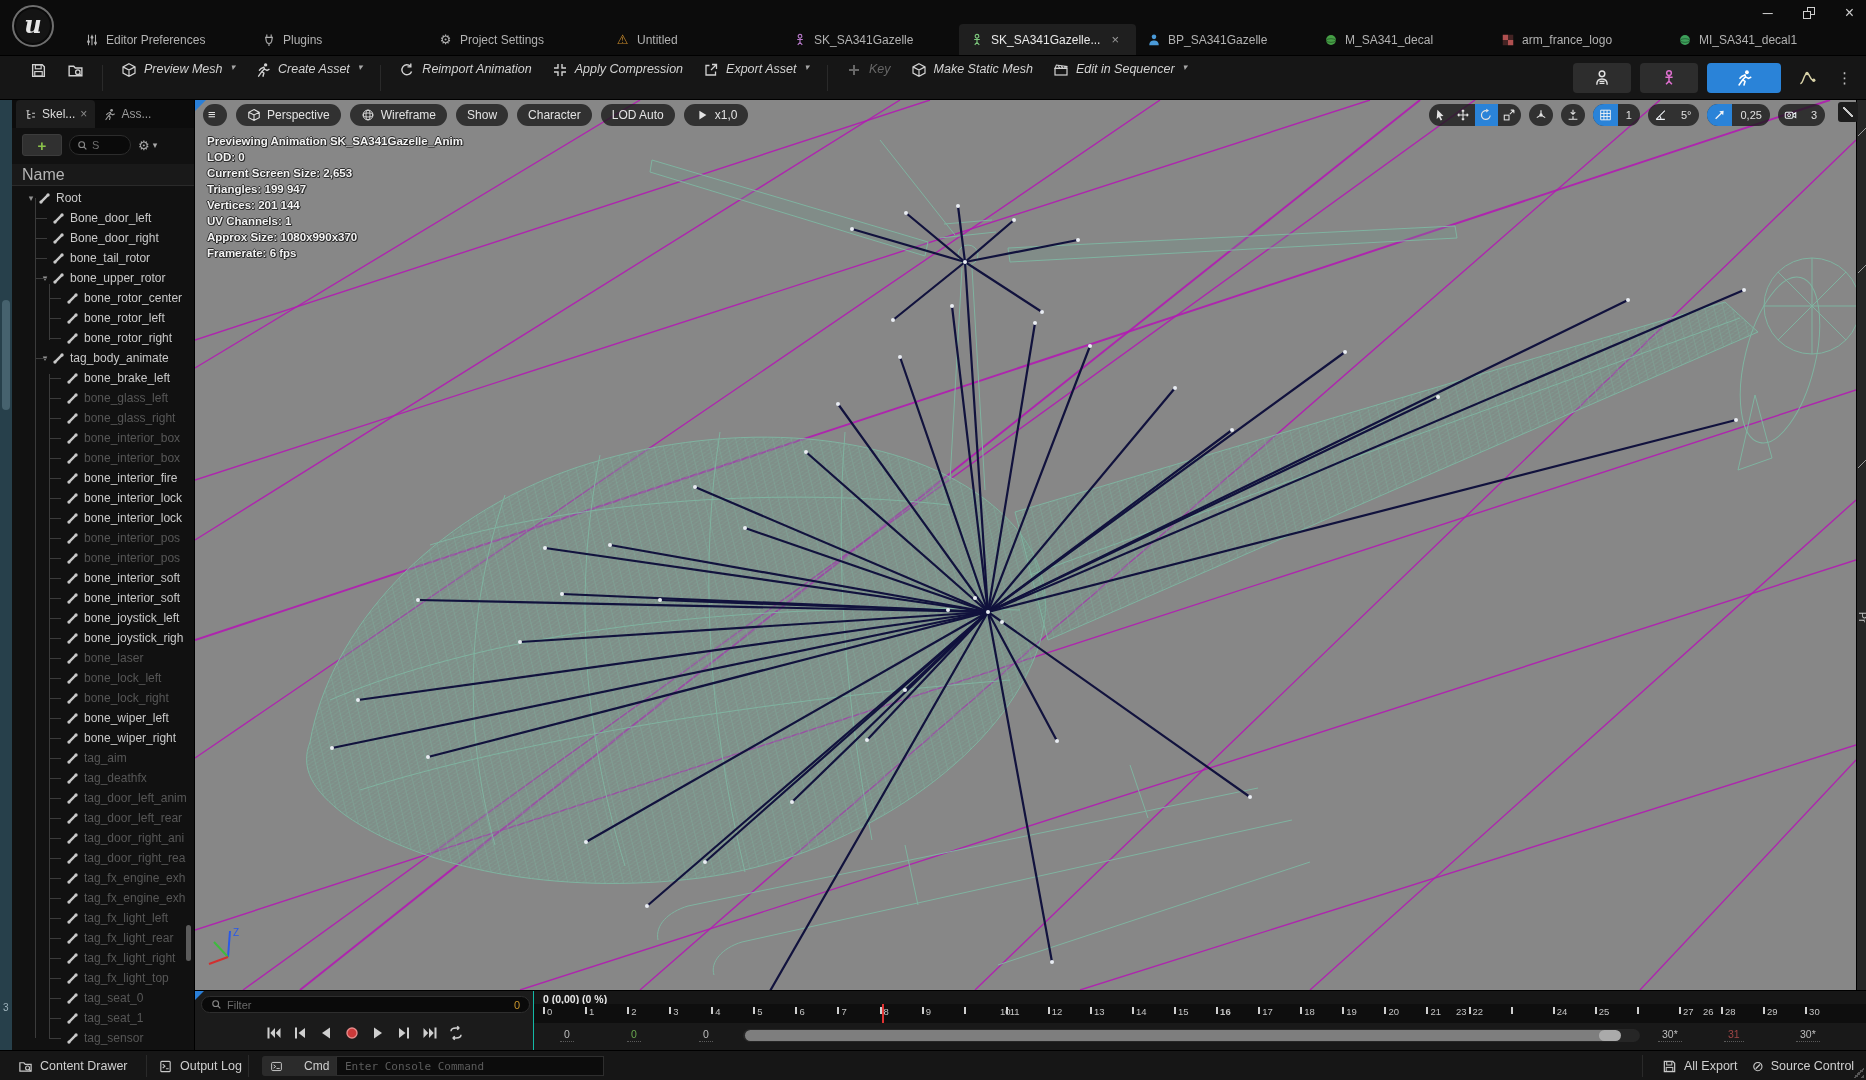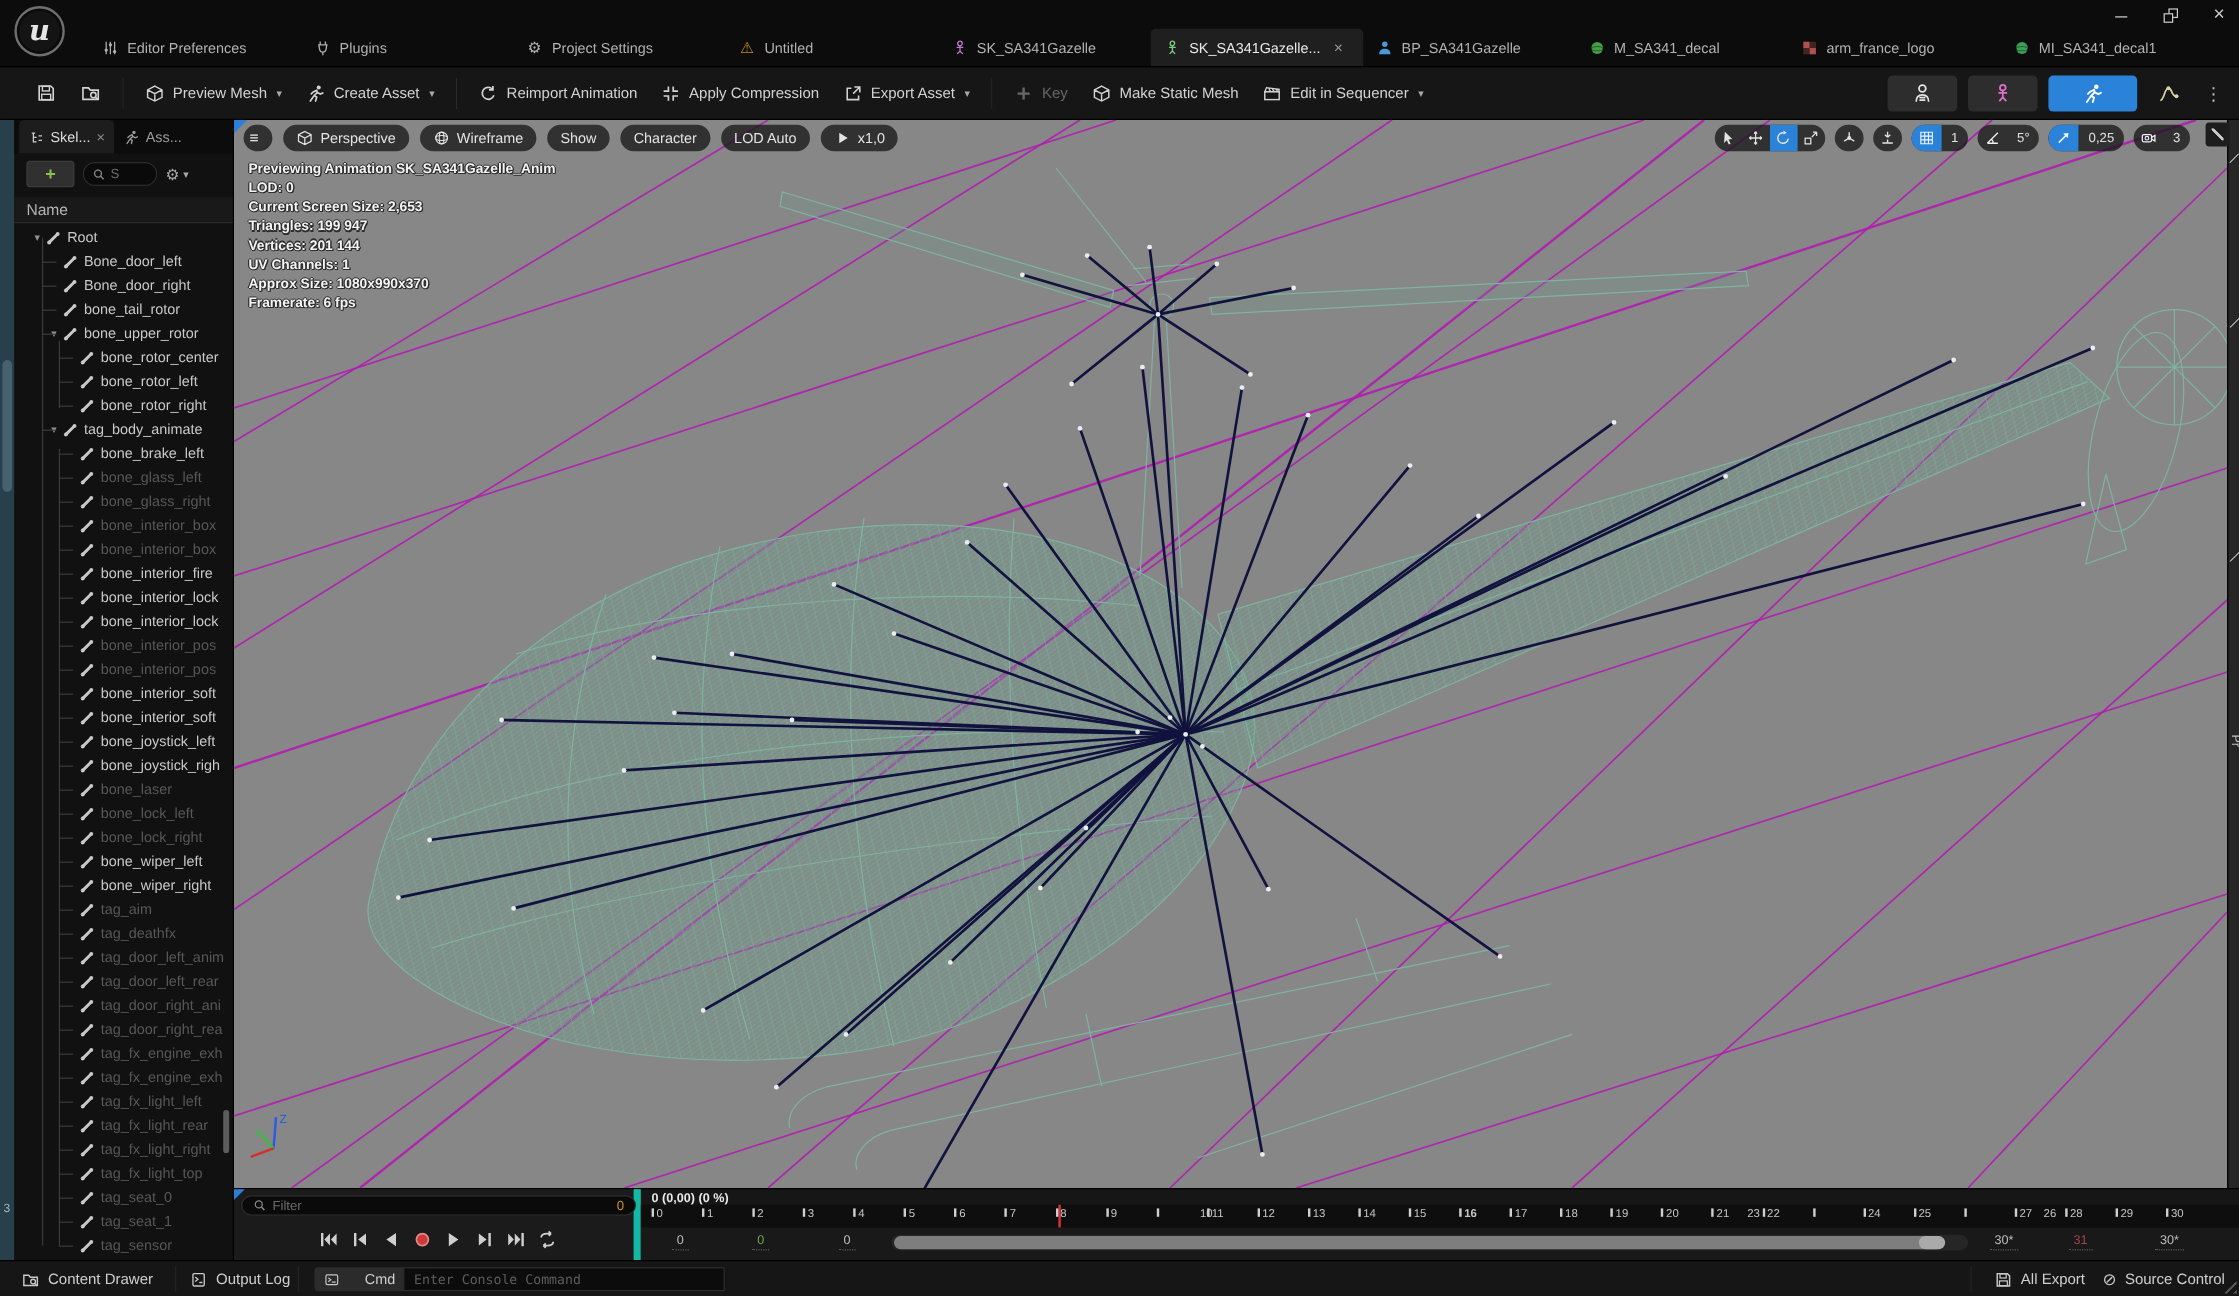--- a/index.html
+++ b/index.html
@@ -27,22 +27,22 @@
   .atab { width:177px; display:flex; align-items:center; gap:7px; padding:0 10px; font-size:12px;
     color:#b2b2b2; white-space:nowrap; overflow:hidden; cursor:default; }
   .atab.active { background:#1f1f1f; color:#e9e9e9; border-radius:4px 4px 0 0; }
   .atab .ticon { width:15px; height:15px; flex:0 0 15px; display:flex; align-items:center; justify-content:center; }
   .atab .tclose { color:#9a9a9a; font-size:13px; margin-left:4px; }
   .glyph { font-size:13px; line-height:1; }
 
   
   #toolbar { position:absolute; left:0; top:56px; right:0; height:44px; background:#161616;
     display:flex; align-items:center; z-index:18; border-bottom:1px solid #000; }
-  .tb-btn { display:flex; align-items:center; gap:7px; font-size:12.5px; color:#d2d2d2;
-    padding:0 10px; height:32px; cursor:default; white-space:nowrap; }
+  .tb-btn { display:flex; align-items:flex-start; gap:7px; font-size:12.5px; color:#d2d2d2;
+    padding:0 10px; height:32px; cursor:default; white-space:nowrap;font-style:italic; }
   .tb-btn.disabled { color:#676767; }
   .tb-sep { width:1px; height:26px; background:#060606; border-right:1px solid #2a2a2a; margin:0 8px; }
   .caret { font-size:9px; color:#a8a8a8; margin-left:1px; }
   #tb-right { position:absolute; right:10px; top:7px; display:flex; align-items:center; gap:9px; }
   .mode-btn { width:58px; height:30px; border-radius:4px; background:#2d2d2d; display:flex; align-items:center; justify-content:center; }
   .mode-btn.blue { width:74px; background:#2a83d8; }
   .mode-btn.flat { background:transparent; width:34px; }
   .kebab { color:#bdbdbd; font-size:15px; padding:0 4px; }
 
   
@@ -65,21 +65,21 @@
   .sp-tab .tclose { color:#8c8c8c; font-size:12px; }
   #sp-toolbar { position:absolute; left:0; top:32px; right:0; height:26px; display:flex; align-items:center; gap:7px; padding:0 10px; }
   #add-btn { width:40px; height:22px; background:#303030; border:1px solid #3c3c3c; border-radius:3px;
     color:#8bc24a; font-size:15px; font-weight:bold; display:flex; align-items:center; justify-content:center; }
   #sp-search { width:62px; height:20px; background:#0a0a0a; border:1px solid #2c2c2c; border-radius:10px;
     display:flex; align-items:center; gap:4px; padding:0 7px; }
   #sp-search input { width:26px; background:transparent; border:none; outline:none; color:#a8a8a8; font-size:11px; }
   #sp-search input::placeholder { color:#6f6f6f; }
   #sp-gear { color:#a8a8a8; font-size:13px; display:flex; align-items:center; gap:2px; }
   #sp-header { position:absolute; left:0; top:64px; right:0; height:22px; background:#191919; border-bottom:1px solid #2a2a2a;
-    font-size:13px; color:#b4b4b4; display:flex; align-items:center; padding-left:10px; }
+    font-size:16px; color:#b4b4b4; display:flex; align-items:center; padding-left:10px; }
   #bone-rows { position:absolute; left:0; top:88px; right:0; height:860px; overflow:hidden; }
   .guide { position:absolute; width:1px; background:#3b3b3b; }
   .brow { position:relative; height:20px; display:flex; align-items:center; font-size:12px; white-space:nowrap; overflow:hidden; }
   .brow .tw { width:14px; flex:0 0 14px; font-size:9px; color:#909090; text-align:center; }
   .brow .bico { width:13px; height:13px; flex:0 0 13px; margin-right:5px; }
   .brow.d0 { padding-left:12px; } .brow.d1 { padding-left:26px; } .brow.d2 { padding-left:40px; }
   .brow.w1 { color:#c9c9c9; } .brow.w1 .bico { color:#d9d9d9; }
   .brow.w0 { color:#575757; } .brow.w0 .bico { color:#5a5a5a; }
   .brow.d1::before, .brow.d2::before { content:""; position:absolute; top:10px; height:1px; background:#3b3b3b; }
   .brow.d1::before { left:23px; width:12px; } .brow.d2::before { left:37px; width:12px; }
@@ -100,21 +100,21 @@
   .toolgrp .tool.on { background:#2a83d8; }
   .snapp { display:flex; height:22px; border-radius:11px; overflow:hidden; background:rgba(24,24,24,0.78); }
   .snapp .ic { width:25px; display:flex; align-items:center; justify-content:center; color:#e2e2e2; }
   .snapp .ic.blue { background:#2a83d8; }
   .snapp .val { padding:0 8px; font-size:11px; color:#e0e0e0; display:flex; align-items:center; }
   #vp-stats { position:absolute; left:12px; top:33px; z-index:7; font-size:11.5px; font-weight:bold; color:#f4f4f4; line-height:16px;
     text-shadow:1px 0 0 #2e2e2e, -1px 0 0 #2e2e2e, 0 1px 0 #2e2e2e, 0 -1px 0 #2e2e2e, 1px 1px 0 #2e2e2e; }
 
   
   #timeline { position:absolute; left:195px; top:990px; width:1671px; height:60px; background:#161616; border-top:1px solid #000; z-index:12; }
-  #tl-left { position:absolute; left:0; top:0; width:339px; height:60px; background:#1b1b1b; border-right:6px solid #14b8a6; }
+  #tl-left { position:absolute; left:0; top:0; width:339px; height:60px; background:#1b1b1b; border-right:1px solid #14b8a6; }
   #tl-wedge { position:absolute; left:0; top:0; width:0; height:0; border-top:9px solid #2a7fd8; border-right:9px solid transparent; }
   #tl-filter { position:absolute; left:6px; top:5px; width:329px; height:17px; background:#0a0a0a; border:1px solid #2e2e2e;
     border-radius:9px; display:flex; align-items:center; gap:5px; padding:0 9px; }
   #tl-filter input { flex:1; background:transparent; border:none; outline:none; font-size:11px; color:#b0b0b0; }
   #tl-filter input::placeholder { color:#6b6b6b; }
   #tl-filter .fcount { font-size:11px; color:#c8952d; }
   #transport { position:absolute; left:0; top:28px; width:339px; height:28px; display:flex; align-items:center; justify-content:center; gap:3px; }
   .tp-btn { width:23px; height:22px; display:flex; align-items:center; justify-content:center; }
   #tl-framelabel { position:absolute; left:348px; top:2px; font-size:10.5px; font-weight:bold; color:#e8e8e8; }
   #tl-ruler { position:absolute; left:339px; top:13px; right:0; height:19px; background:#0e0e0e; }

